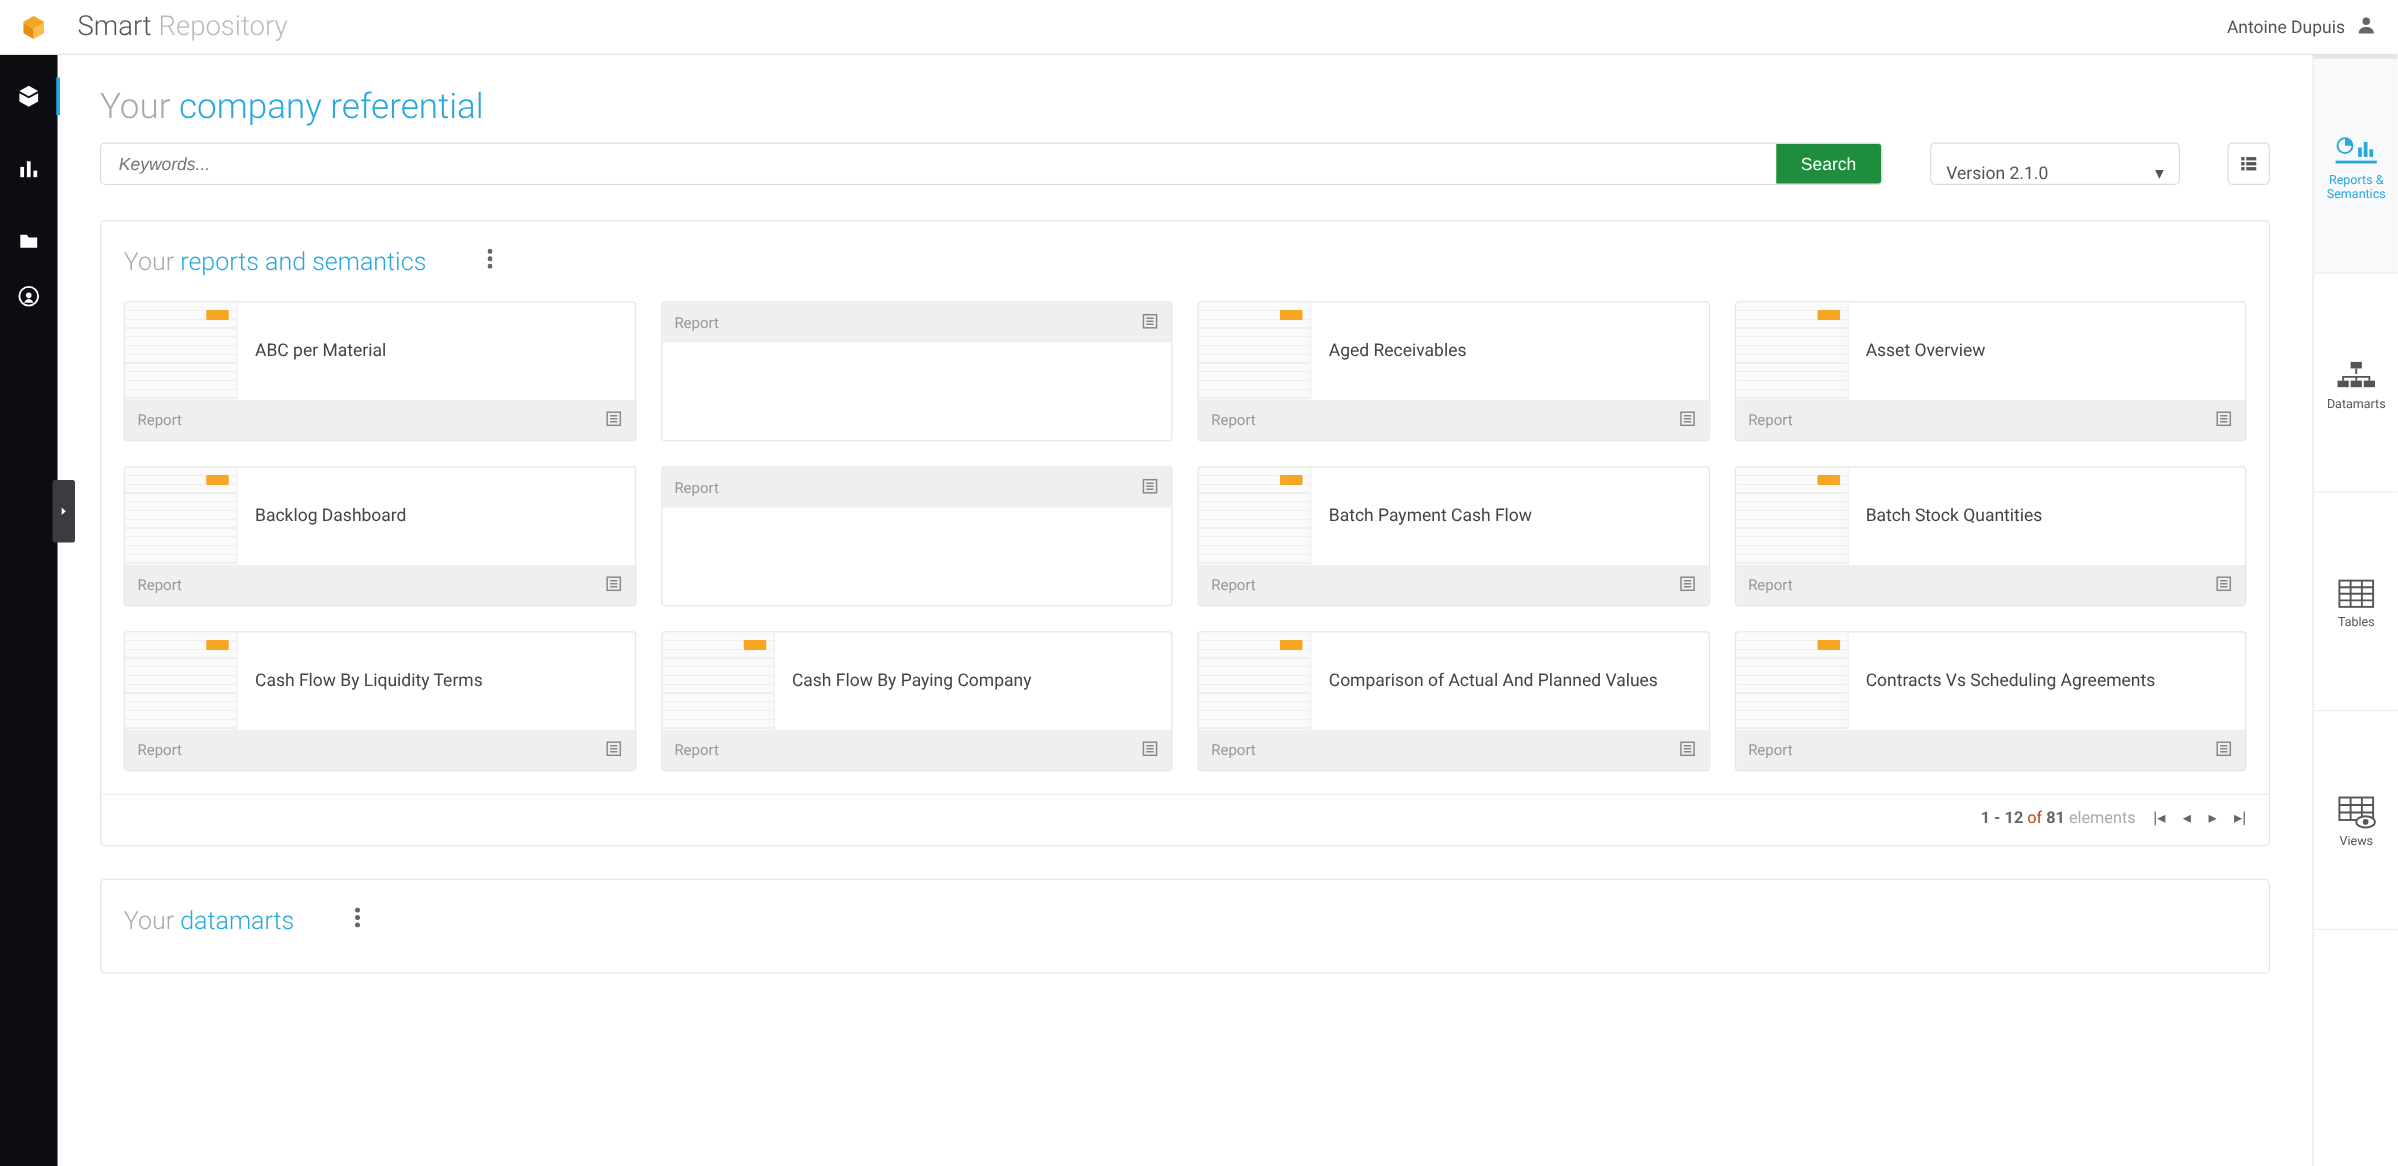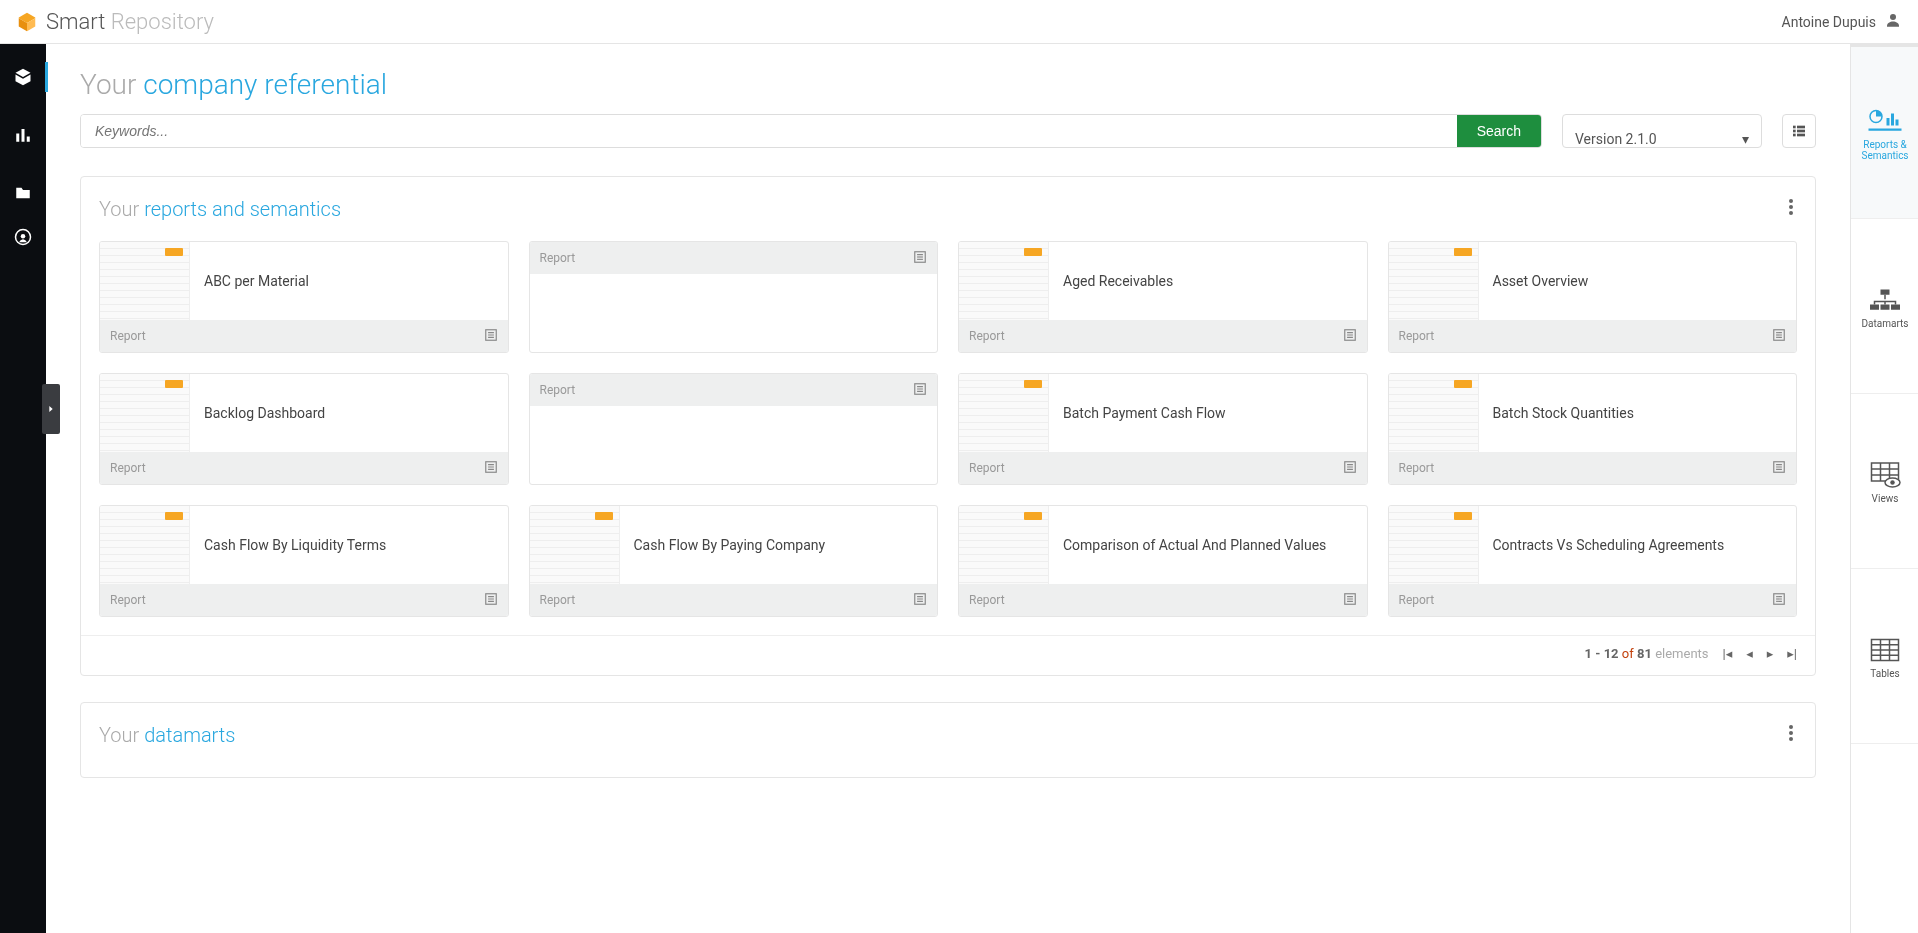--- a/index.html
+++ b/index.html
@@ -1,44 +1,44 @@
 <!DOCTYPE html>
 <html><head>
 <meta charset="utf-8">
 <style>
 * { box-sizing: border-box; margin: 0; padding: 0; }
 body { font-family: "Segoe UI", Roboto, Arial, sans-serif; background: #fff; color: #333; overflow-x: hidden; }
 .top-header { height: 44px; display: flex; align-items: center; padding: 0 16px; border-bottom: 1px solid #e5e5e5; justify-content: space-between; }
-.brand { display: flex; align-items: center; gap: 8px; }
+.brand { display: flex; align-items: center; gap: 24px; }
 .brand-icon { width: 22px; height: 22px; }
 .brand-text { font-size: 22px; font-weight: 300; color: #555; }
 .brand-text .accent { color: #bbb; }
 .user-area { display: flex; align-items: center; gap: 8px; color: #555; font-size: 14px; }
 .layout { display: flex; height: calc(100vh - 44px); }
 .left-nav { width: 46px; background: #0b0d11; display: flex; flex-direction: column; align-items: center; padding-top: 18px; gap: 28px; position: relative; }
 .left-nav .nav-item { width: 46px; height: 30px; display: flex; align-items: center; justify-content: center; cursor: pointer; position: relative; }
 .left-nav .nav-item.active::after { content: ""; position: absolute; right: -2px; top: 0; bottom: 0; width: 3px; background: #29a7df; }
 .left-nav svg { fill: #fff; }
 .expand-tab { position: absolute; top: 340px; right: -14px; width: 18px; height: 50px; background: #3a3c40; display: flex; align-items: center; justify-content: center; border-radius: 2px; }
 .help-icon { position: absolute; bottom: 14px; }
 .right-nav { width: 68px; border-left: 1px solid #e5e5e5; display: flex; flex-direction: column; }
 .right-nav .rn-item { width: 68px; padding: 12px 2px 10px; display: flex; flex-direction: column; align-items: center; justify-content: center; gap: 4px; cursor: pointer; font-size: 10px; text-align: center; color: #555; border-bottom: 1px solid #eee; min-height: 175px; }
 .right-nav .rn-item.active { color: #29a7df; background: #f7f9fa; border-top: 3px solid #e5e5e5; }
 .right-nav .rn-item svg { width: 36px; height: 28px; }
 .main { flex: 1; overflow-y: auto; padding: 24px 34px 40px; }
 .page-title { font-size: 28px; font-weight: 300; color: #aaa; margin-bottom: 13px; }
 .page-title .accent { color: #29a7df; }
-.search-row { display: flex; align-items: stretch; gap: 20px; margin-bottom: 28px; }
+.search-row { display: flex; align-items: stretch; gap: 38px; margin-bottom: 28px; }
 .search-group { flex: 1; display: flex; border: 1px solid #ddd; border-radius: 4px; height: 34px; overflow: hidden; }
 .search-input { flex: 1; border: none; padding: 0 14px; font-size: 14px; font-style: italic; color: #999; outline: none; }
 .search-btn { background: #1e8e3e; color: #fff; border: none; padding: 0 20px; font-size: 14px; cursor: pointer; }
 .version-select { width: 200px; border: 1px solid #ddd; border-radius: 4px; height: 34px; display: flex; align-items: flex-end; justify-content: space-between; padding: 0 12px; font-size: 14px; color: #555; cursor: pointer; }
 .toggle-btn { width: 34px; height: 34px; border: 1px solid #ddd; border-radius: 4px; display: flex; align-items: center; justify-content: center; cursor: pointer; }
 .section { border: 1px solid #e5e5e5; border-radius: 4px; padding: 18px 18px 10px; margin-bottom: 26px; }
-.section-header { display: flex; justify-content: space-between; align-items: center; margin-bottom: 18px; gap: 45px; }
+.section-header { display: flex; align-items: center; margin-bottom: 18px; gap: 45px; }
 .section-title { font-size: 20px; font-weight: 300; color: #aaa; }
 .section-title .accent { color: #29a7df; }
 .kebab { cursor: pointer; color: #666; padding: 4px; }
 .card-grid { display: grid; grid-template-columns: repeat(4, 1fr); gap: 20px; }
 .card { border: 1px solid #e5e5e5; border-radius: 3px; overflow: hidden; cursor: pointer; background: #fff; }
 .card-body { display: flex; align-items: center; height: 78px; }
 .thumb { width: 90px; height: 78px; background: linear-gradient(180deg,#fff 0%,#f4f5f6 100%); border-right: 1px solid #eee; position: relative; overflow: hidden; display:flex; align-items:center; justify-content:center; }
 .thumb::before { content:""; position:absolute; top:6px; right:6px; width:18px; height:8px; background:#f6a623; border-radius:1px; }
 .thumb.table-thumb { background: repeating-linear-gradient(180deg,#fafafa,#fafafa 6px,#eee 6px,#eee 7px); }
 .card-title { flex: 1; padding: 0 14px; font-size: 14px; color: #444; line-height: 1.3; }
@@ -391,36 +391,36 @@
       <svg viewBox="0 0 48 32" fill="#555">
         <rect x="18" y="2" width="12" height="7"></rect>
           <rect x="4" y="22" width="12" height="7"></rect>
           <rect x="18" y="22" width="12" height="7"></rect>
           <rect x="32" y="22" width="12" height="7"></rect>
         <path d="M24 9v6M10 22v-4h28v4M24 18v4" stroke="#555" stroke-width="2" fill="none"></path>
       </svg>
       <span>Datamarts</span>
     </div>
     <div class="rn-item">
+      <svg viewBox="0 0 48 32" fill="#555">
+        <rect x="6" y="2" width="36" height="28" fill="none" stroke="#555" stroke-width="2"></rect>
+        <line x1="6" y1="9" x2="42" y2="9" stroke="#555" stroke-width="2"></line>
+          <line x1="6" y1="16" x2="42" y2="16" stroke="#555" stroke-width="2"></line>
+          <line x1="6" y1="23" x2="42" y2="23" stroke="#555" stroke-width="2"></line>
+        <line x1="18" y1="2" x2="18" y2="30" stroke="#555" stroke-width="2"></line>
+          <line x1="30" y1="2" x2="30" y2="30" stroke="#555" stroke-width="2"></line>
+      </svg>
+      <span>Tables</span>
+    </div>
+    <div class="rn-item">
       <svg viewBox="0 0 48 36" fill="#555">
         <rect x="6" y="2" width="36" height="24" fill="none" stroke="#555" stroke-width="2"></rect>
         <line x1="6" y1="10" x2="42" y2="10" stroke="#555" stroke-width="2"></line>
           <line x1="6" y1="18" x2="42" y2="18" stroke="#555" stroke-width="2"></line>
         <line x1="18" y1="2" x2="18" y2="26" stroke="#555" stroke-width="2"></line>
           <line x1="30" y1="2" x2="30" y2="26" stroke="#555" stroke-width="2"></line>
         <ellipse cx="34" cy="28" rx="10" ry="6" fill="#fff" stroke="#555" stroke-width="2"></ellipse>
           <circle cx="34" cy="28" r="3" fill="#555"></circle>
       </svg>
       <span>Views</span>
     </div>
-    <div class="rn-item">
-      <svg viewBox="0 0 48 32" fill="#555">
-        <rect x="6" y="2" width="36" height="28" fill="none" stroke="#555" stroke-width="2"></rect>
-        <line x1="6" y1="9" x2="42" y2="9" stroke="#555" stroke-width="2"></line>
-          <line x1="6" y1="16" x2="42" y2="16" stroke="#555" stroke-width="2"></line>
-          <line x1="6" y1="23" x2="42" y2="23" stroke="#555" stroke-width="2"></line>
-        <line x1="18" y1="2" x2="18" y2="30" stroke="#555" stroke-width="2"></line>
-          <line x1="30" y1="2" x2="30" y2="30" stroke="#555" stroke-width="2"></line>
-      </svg>
-      <span>Tables</span>
-    </div>
   </div>
 </div>
 
 </body></html>

